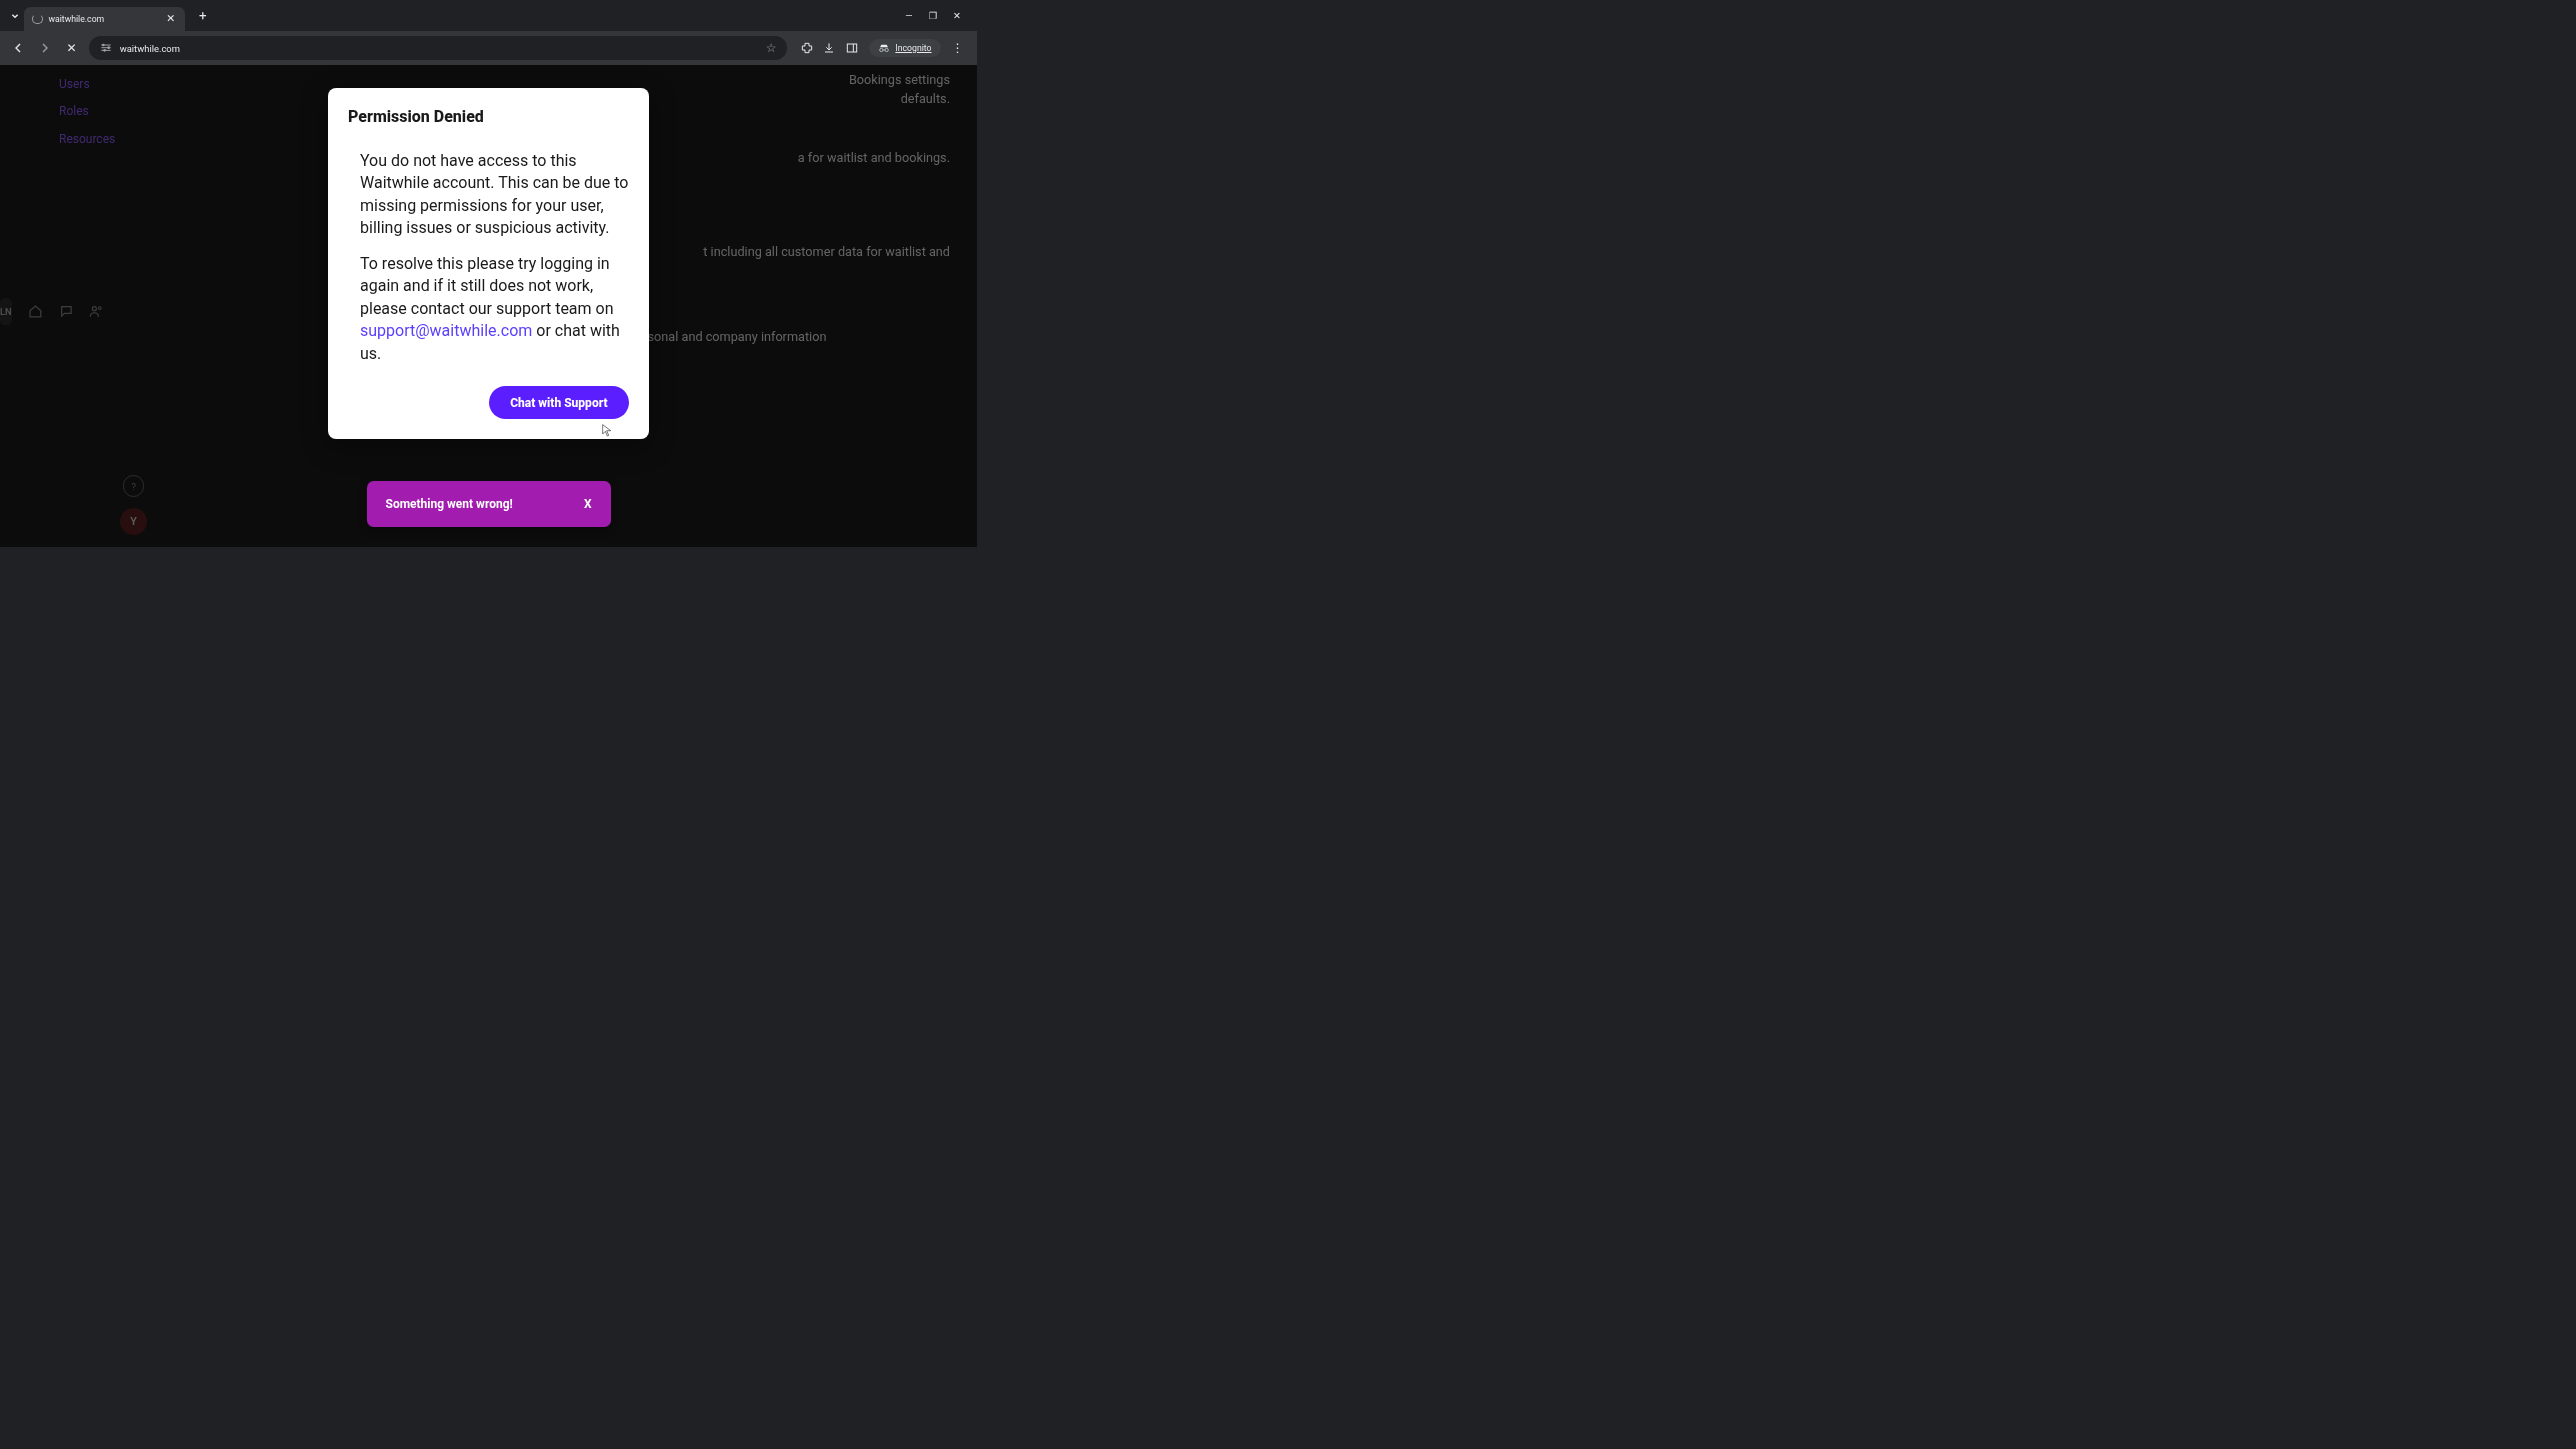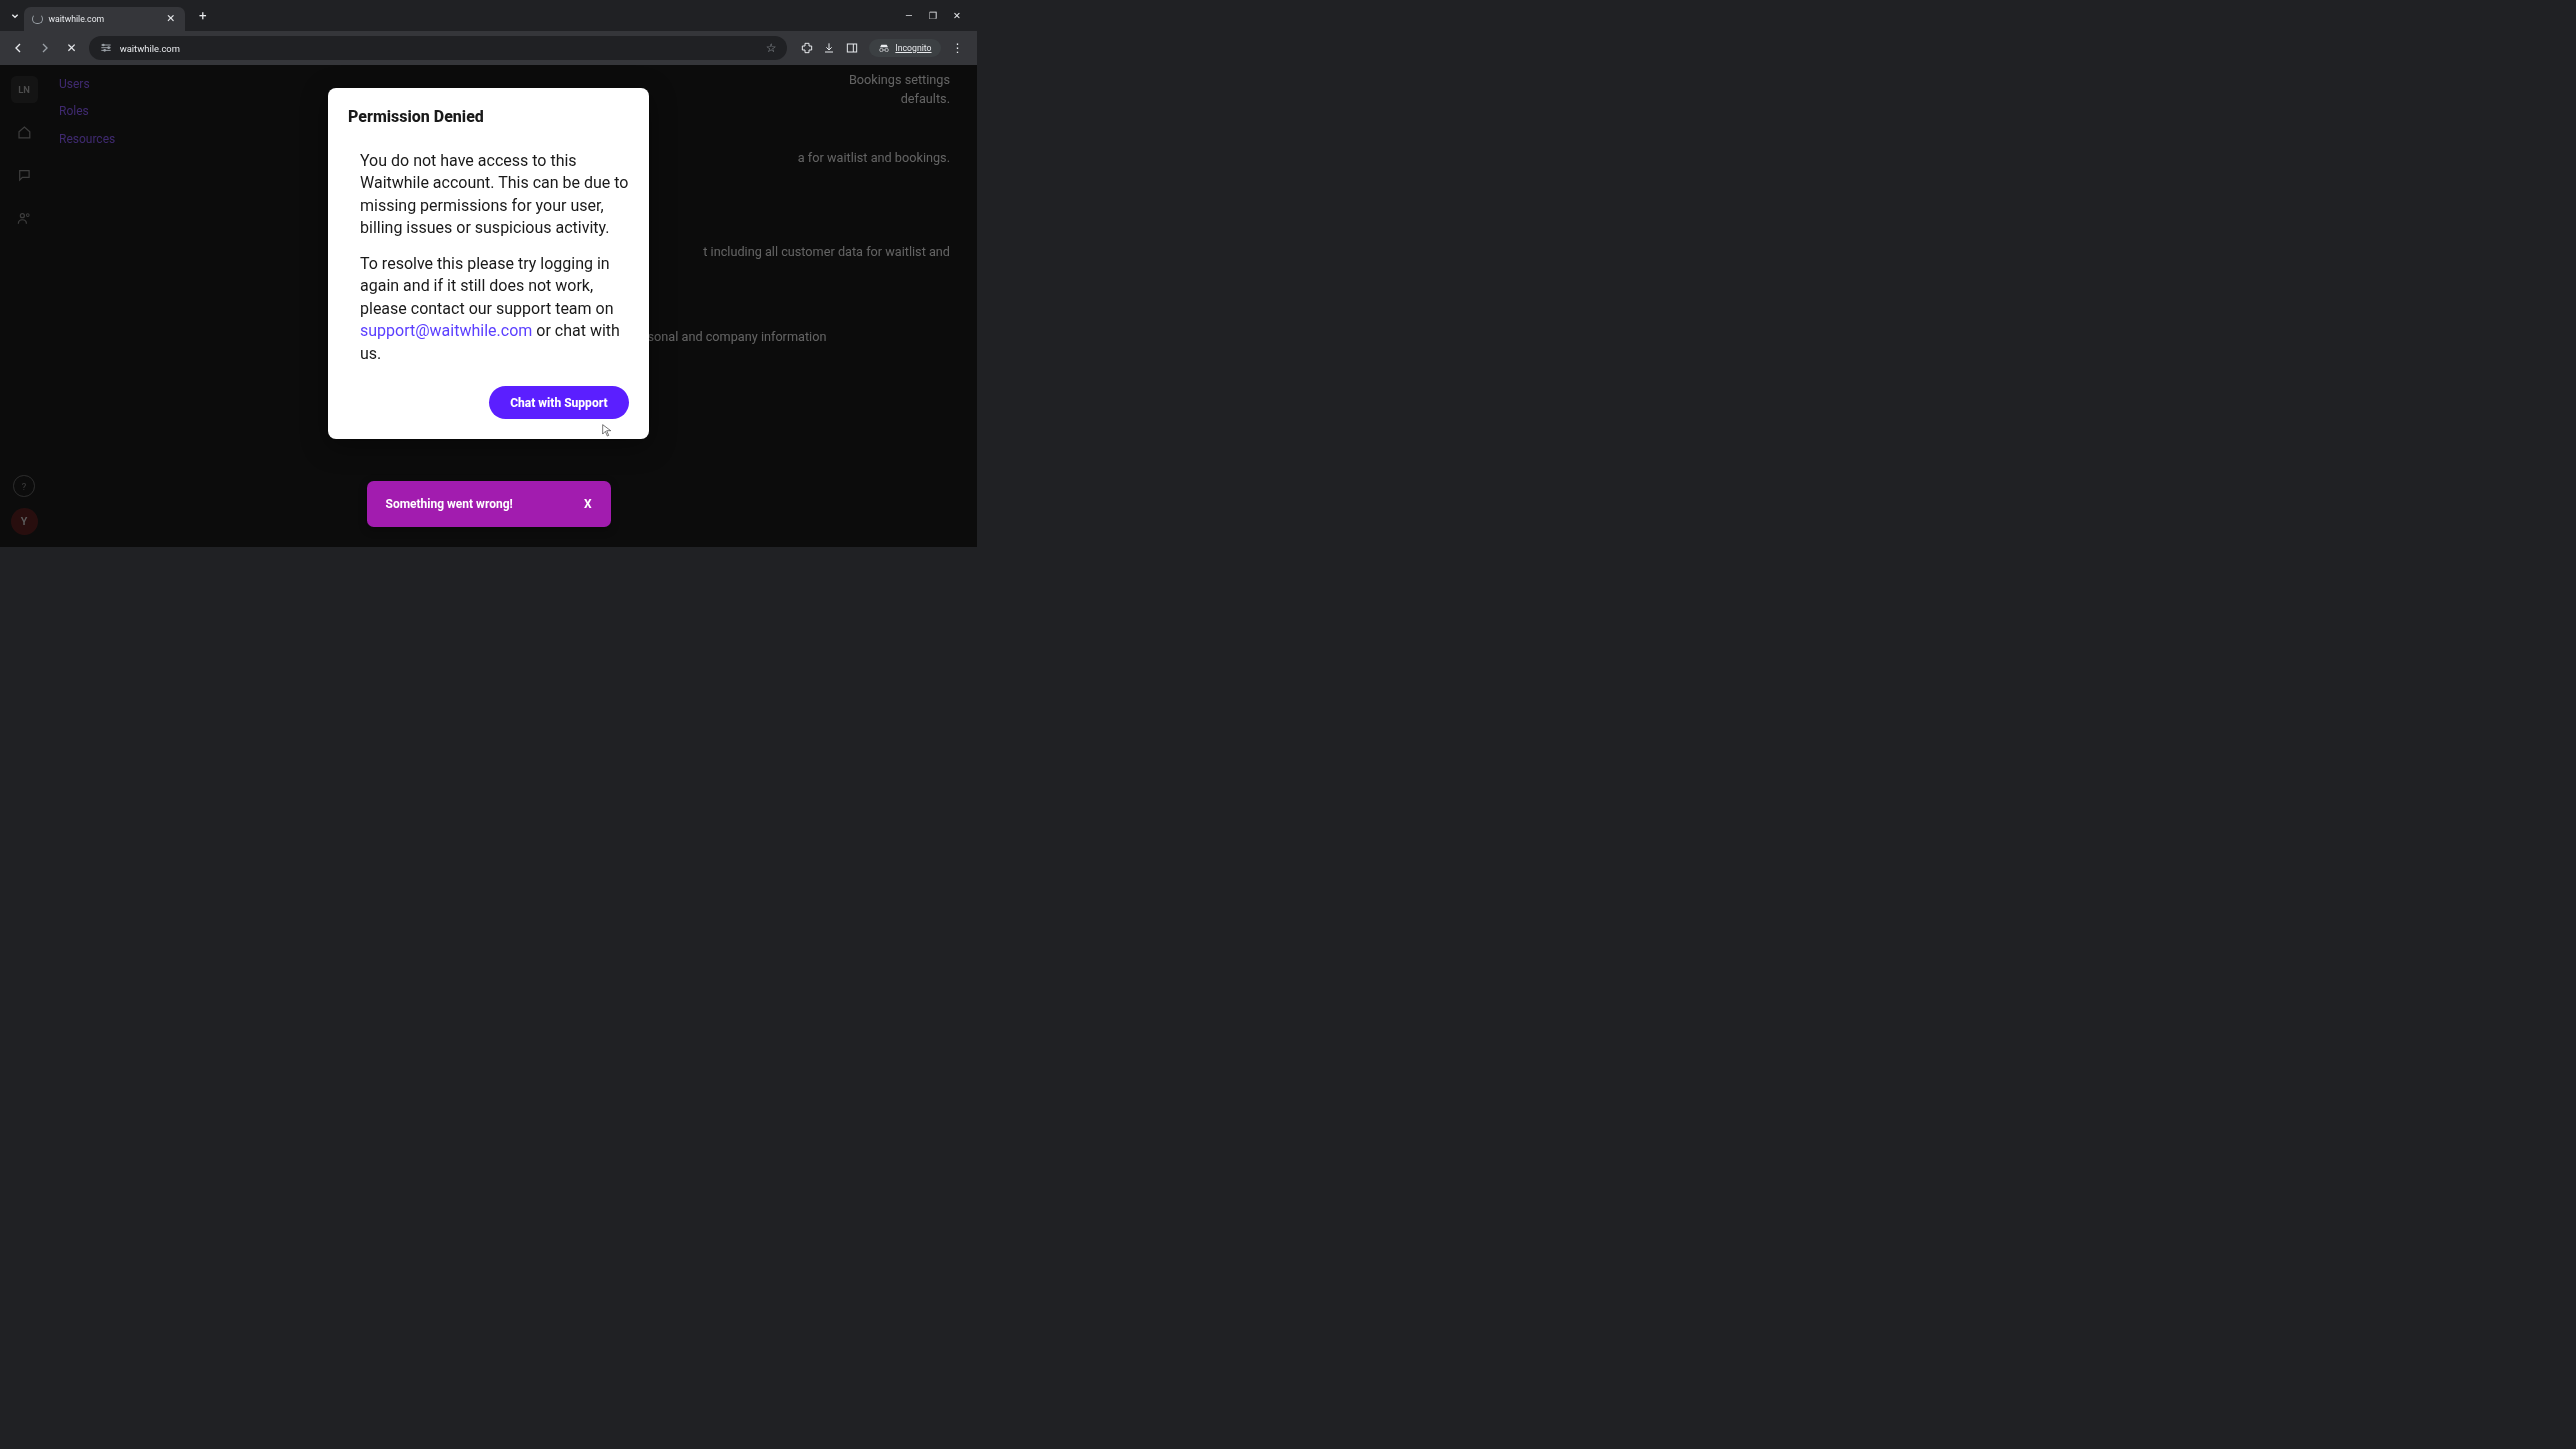--- a/index.html
+++ b/index.html
@@ -23,21 +23,21 @@
 .site-settings { color: #9aa0a6; font-size: 9.4px; }
 .url-text { color: #e8eaed; font-size: 9.4px; flex: 1; }
 .star-icon { color: #9aa0a6; cursor: pointer; font-size: 12px; }
 .toolbar-icons { display: flex; gap: 10.7px; align-items: center; color: #e8eaed; padding: 0 5.4px; }
 .toolbar-icons > * { cursor: pointer; font-size: 12px; }
 .incognito-badge { background: #3c4043; border-radius: 13.4px; padding: 4px 9.4px; display: flex; align-items: center; gap: 5.4px; font-size: 8.7px; text-decoration: underline; }
 .menu-dots { font-size: 12px; cursor: pointer; }
 
 
 .app-content { position: relative; height: calc(100% - 64px); background: #1a1a1a; filter: brightness(0.45); }
-.left-rail { position: absolute; left: 0; top: 0; width: 48px; height: 100%; display: flex; flex-direction: column; align-items: center; padding-top: 10.7px; gap: 16px; }
+.left-rail { position: absolute; left: 0; top: 0; width: 48px; height: 100%; display: flex; align-items: center; padding-top: 10.7px; gap: 16px; }
 .avatar-square { width: 27px; height: 27px; background: #2d2d2d; border-radius: 5.4px; color: #aaa; display: flex; align-items: center; justify-content: center; font-weight: 600; font-size: 9.4px; }
 .rail-icon { width: 27px; height: 27px; display: flex; align-items: center; justify-content: center; color: #888; font-size: 13.4px; }
 .rail-bottom { margin-top: auto; margin-bottom: 13.4px; display: flex; flex-direction: column; gap: 10.7px; align-items: center; }
 .help-icon { width: 21.5px; height: 21.5px; border: 1.3px solid #666; border-radius: 50%; color: #888; display: flex; align-items: center; justify-content: center; font-size: 9.4px; }
 .avatar-circle { width: 27px; height: 27px; background: #5a2020; border-radius: 50%; color: #ccc; display: flex; align-items: center; justify-content: center; font-weight: 600; }
 
 .sidebar { position: absolute; left: 59px; top: 0; width: 141px; padding-top: 5.4px; }
 .sidebar-section { margin-bottom: 19px; }
 .sidebar-heading { font-weight: 700; font-size: 12.7px; color: #ddd; margin-bottom: 8px; }
 .sidebar-item { font-size: 12px; color: #8b5cf6; padding: 6.7px 0; cursor: pointer; }

